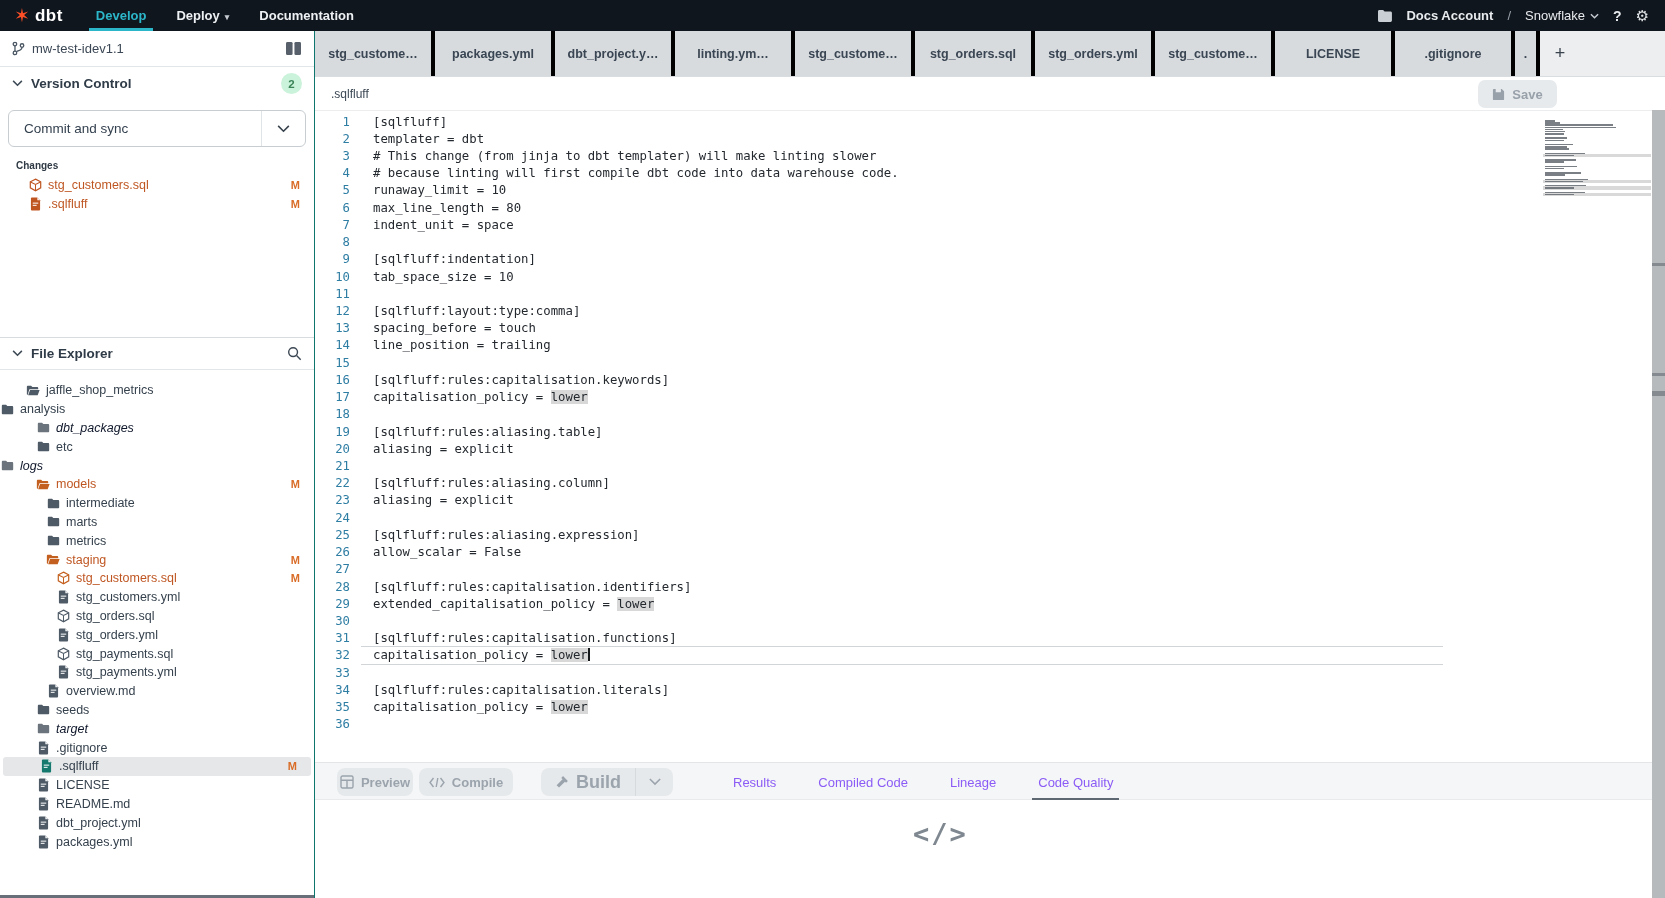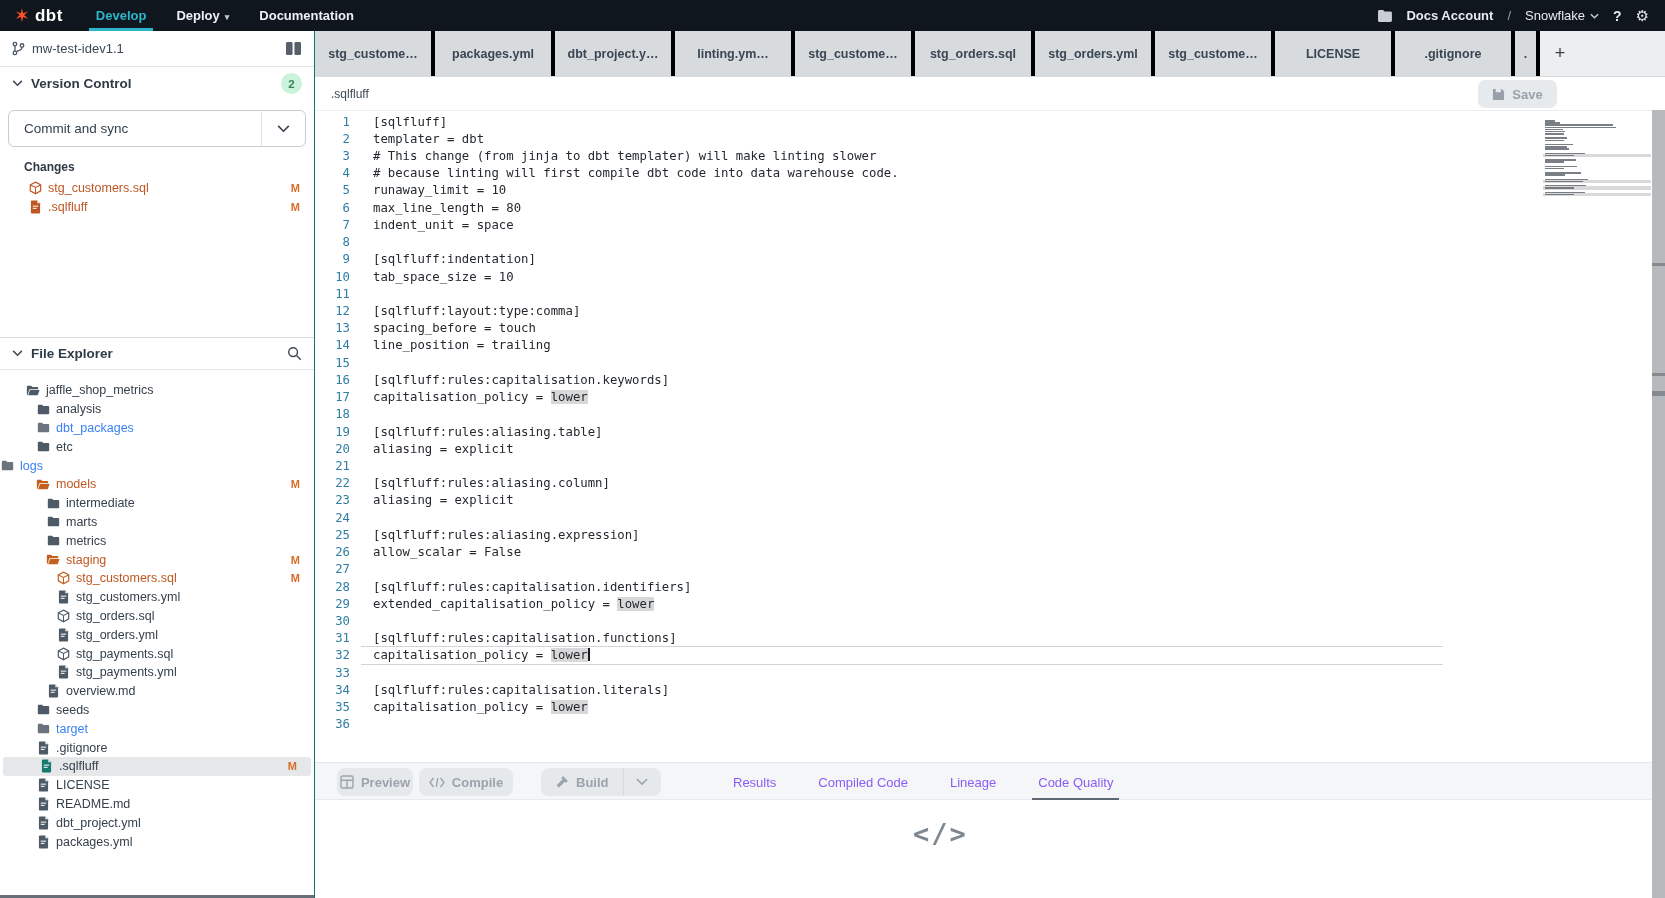--- a/index.html
+++ b/index.html
@@ -26,33 +26,33 @@
 
   
   #sidebar { position:absolute; left:0; top:31px; width:315px; height:867px; background:#fff; border-right:1px solid #0f766e; z-index:20; }
   #branch-row { height:36px; display:flex; align-items:center; padding:0 12px; border-bottom:1px solid #e3e6e8; color:#3b4754; font-size:13px; gap:7px; }
   #branch-row .grow { flex:1; }
   #vc-header, #fe-header { display:flex; align-items:center; gap:8px; padding:0 12px; height:33px; font-size:13.5px; font-weight:700; color:#2f3b47; }
   #vc-badge { margin-left:auto; width:21px; height:21px; border-radius:50%; background:#cbf2da; color:#3a8458; font-size:11.5px; font-weight:600; display:flex; align-items:center; justify-content:center; }
   #commit-btn { margin:10px 8px 0 8px; height:37px; border:1px solid #c8cdd2; border-radius:6px; background:#fff; display:flex; align-items:stretch; overflow:hidden; }
   #commit-label { flex:1; display:flex; align-items:center; padding-left:15px; font-size:13.5px; color:#323f4d; }
   #commit-chev { width:44px; border-left:1px solid #e1e4e7; display:flex; align-items:center; justify-content:center; }
-  #changes-label { margin:13px 0 4px 12px; padding:0 12px; font-size:12px; font-weight:700; color:#2f3a45; }
+  #changes-label { margin:13px 0 4px 4px; padding:0 12px; font-size:10px; font-weight:700; color:#2f3a45; }
   .chg-row { height:19px; display:flex; align-items:center; gap:6px; padding:0 14px 0 28px; font-size:12.5px; color:#bf5622; }
   .chg-row .grow { flex:1; }
   .m-badge { font-size:11px; font-weight:700; color:#d96d28; }
   #fe-section { position:absolute; left:0; top:306px; right:0; bottom:0; border-top:1px solid #d9dcdf; }
   #fe-header { border-bottom:1px solid #e3e6e8; height:32px; }
   #fe-search { margin-left:auto; display:flex; }
   #tree { padding-top:11px; }
   .tree-row { position:relative; height:18.8px; display:flex; align-items:center; gap:6px; padding-right:14px; font-size:12.5px; color:#35414d; }
   .tree-row .grow { flex:1; }
   .tree-row.selected { background:#e5e7e9; border-radius:3px; margin:0 3px; }
   .tone-orange { color:#bf5622; }
-  .tone-muted-italic { color:#3b82f6; }
+  .tone-muted-italic { color:#0f172a; font-style:italic; }
   .ticon { display:flex; width:14px; justify-content:center; }
   #side-hscroll { position:absolute; left:0; bottom:0; width:100%; height:3px; background:#686f78; }
 
   
   #main { position:absolute; left:315px; top:31px; width:1350px; height:867px; }
   #tabstrip { position:absolute; left:0; top:0; width:100%; height:46px; background:#eceeef; display:flex; border-bottom:1px solid #dadde0; }
   .ftab { width:120px; background:#d8dbde; border-right:4px solid #000000; display:flex; align-items:center; justify-content:center; font-size:12.5px; font-weight:600; color:#3a4653; white-space:nowrap; overflow:hidden; }
   .ftab.overflow { width:25px; }
   #tab-add { width:40px; display:flex; align-items:center; justify-content:center; font-size:18px; color:#39434d; }
 
@@ -71,21 +71,21 @@
   #minimap { position:absolute; left:1228px; top:9px; width:110px; height:140px; }
   .mm-line { position:absolute; height:1.5px; background:#62686e; opacity:.85; }
   .mm-hl { position:absolute; left:0; width:108px; height:3.4px; background:#d9d9d9; }
 
   
   #toolbar { position:absolute; left:0; top:731px; width:100%; height:38px; background:#f5f6f7; border-top:1px solid #e3e5e7; border-bottom:1px solid #e8eaec; }
   .act-btn { position:absolute; top:5px; height:28px; background:#e6e9eb; border-radius:8px; display:flex; align-items:center; justify-content:center; gap:7px; color:#9ba4ad; font-size:13px; font-weight:600; }
   #btn-preview { left:22px; width:76px; }
   #btn-compile { left:104px; width:94px; }
   #build-group { position:absolute; left:226px; top:5px; height:28px; background:#e6e9eb; border-radius:8px; display:flex; align-items:stretch; overflow:hidden; }
-  #btn-build { display:flex; align-items:center; gap:7px; padding:0 14px; color:#9ba4ad; font-size:13px; font-weight:600; }
+  #btn-build { display:flex; align-items:center; gap:7px; padding:0 14px; color:#9ba4ad; font-size:18px; font-weight:600; }
   #build-chev { width:38px; border-left:1px solid #d6dadd; display:flex; align-items:center; justify-content:center; }
   #panel-tabs { position:absolute; left:412px; top:0; height:38px; display:flex; align-items:stretch; gap:30px; }
   .ptab { display:flex; align-items:center; padding:0 6px; font-size:13px; font-weight:400; color:#8b5cf6; border-bottom:3px solid transparent; padding-top:3px; }
   .ptab.active { border-bottom-color:#5d6872; }
   #bottompanel { position:absolute; left:0; top:769px; width:100%; height:98px; background:#fff; }
   #panel-code-icon { position:absolute; left:598px; top:18px; color:#7f8790; font-family:"DejaVu Sans Mono", monospace; font-weight:bold; font-size:27px; letter-spacing:2px; }
 
   
   #vscroll { position:absolute; left:1652px; top:110px; width:13px; height:788px; background:#b6babd; z-index:25; }
   .vs-mark { position:absolute; left:0; width:100%; background:#858a90; }
@@ -211,21 +211,21 @@
           <div class="tree-row tone-dark" style="padding-left: 26px;">
             <span class="ticon">
               <svg width="14" height="11" viewBox="0 0 15 12">
                 <path fill="#4e5a66" d="M.8 1.9C.8 1.2 1.3.7 2 .7h3.4l1.4 1.6h5.2c.7 0 1.2.5 1.2 1.2v1H3.6L1.6 11H2c-.7 0-1.2-.5-1.2-1.2z"></path>
                 <path fill="#4e5a66" d="M2.2 11.3L4.3 5.5h10.4l-2.1 5.8z"></path>
               </svg>
             </span>
             <span>jaffle_shop_metrics</span>
             <span class="grow"></span>
           </div>
-          <div class="tree-row tone-dark" style="padding-left: 36px;">
+          <div class="tree-row tone-dark" style="">
             <span class="ticon">
               <svg width="13" height="11" viewBox="0 0 14 12">
                 <path fill="#4e5a66" d="M.8 1.9C.8 1.2 1.3.7 2 .7h3.4l1.4 1.6h5.2c.7 0 1.2.5 1.2 1.2v6.6c0 .7-.5 1.2-1.2 1.2H2c-.7 0-1.2-.5-1.2-1.2z"></path>
               </svg>
             </span>
             <span>analysis</span>
             <span class="grow"></span>
           </div>
           <div class="tree-row tone-muted-italic" style="padding-left: 36px;">
             <span class="ticon">

